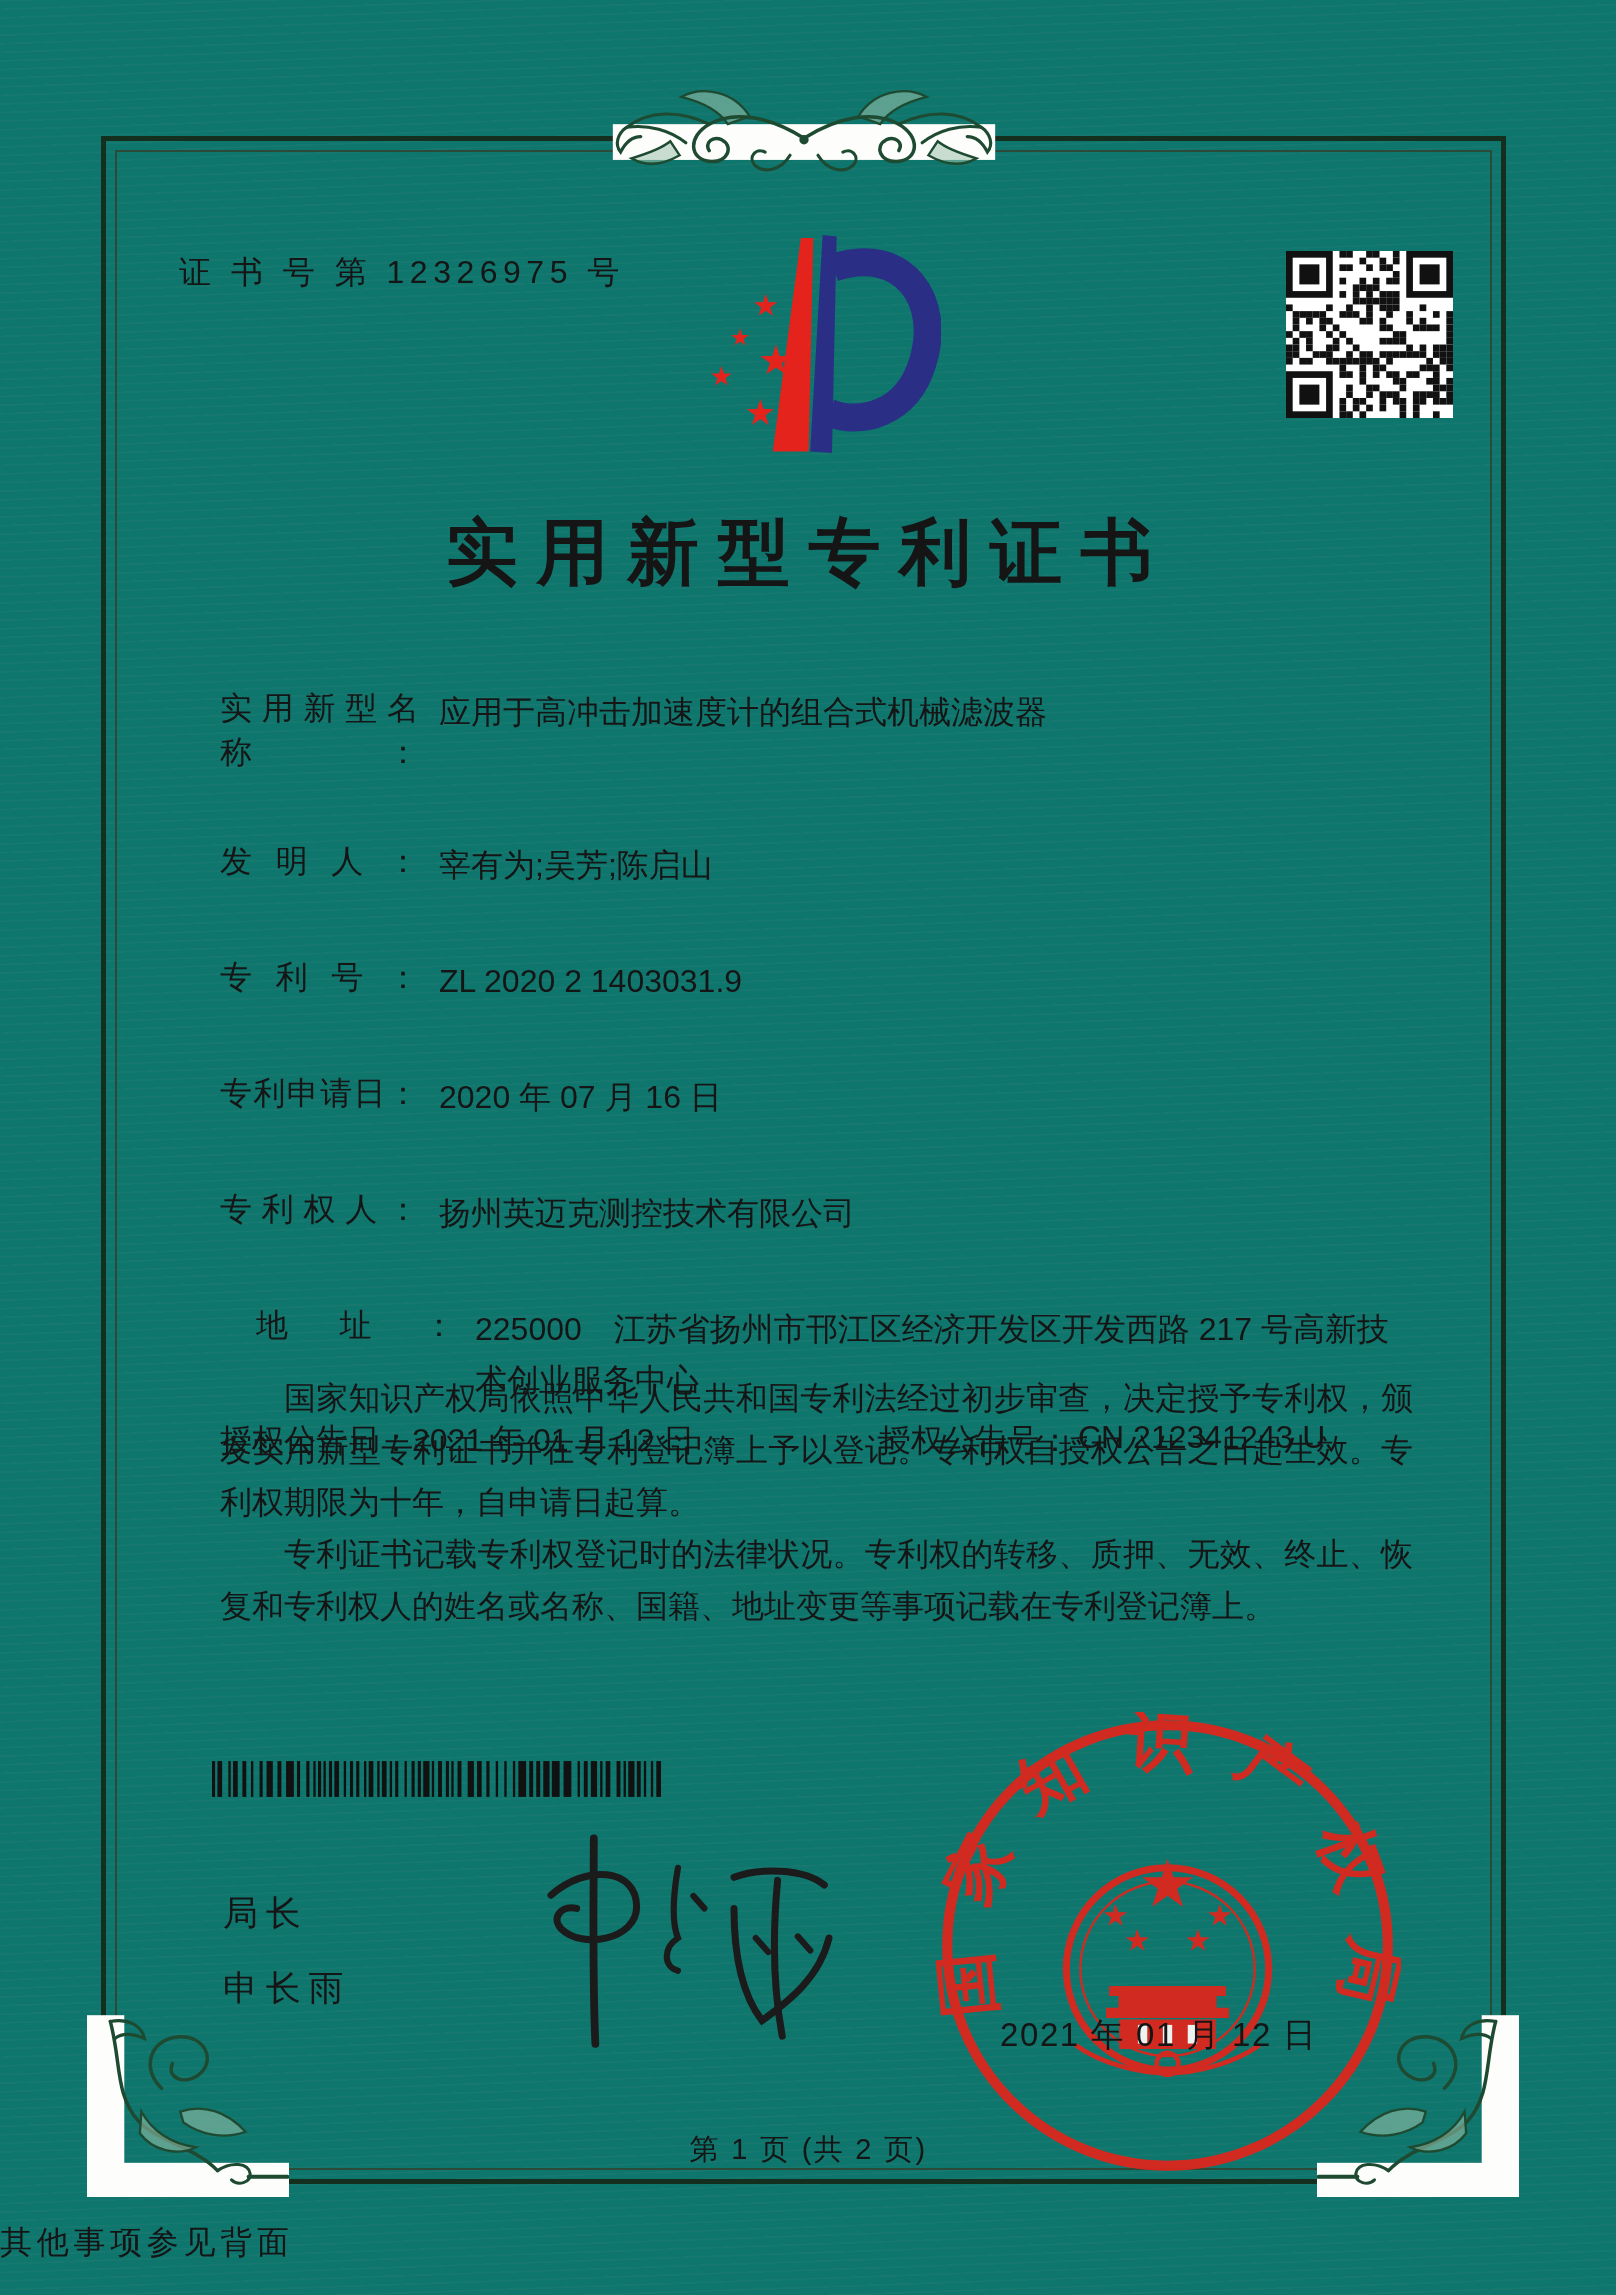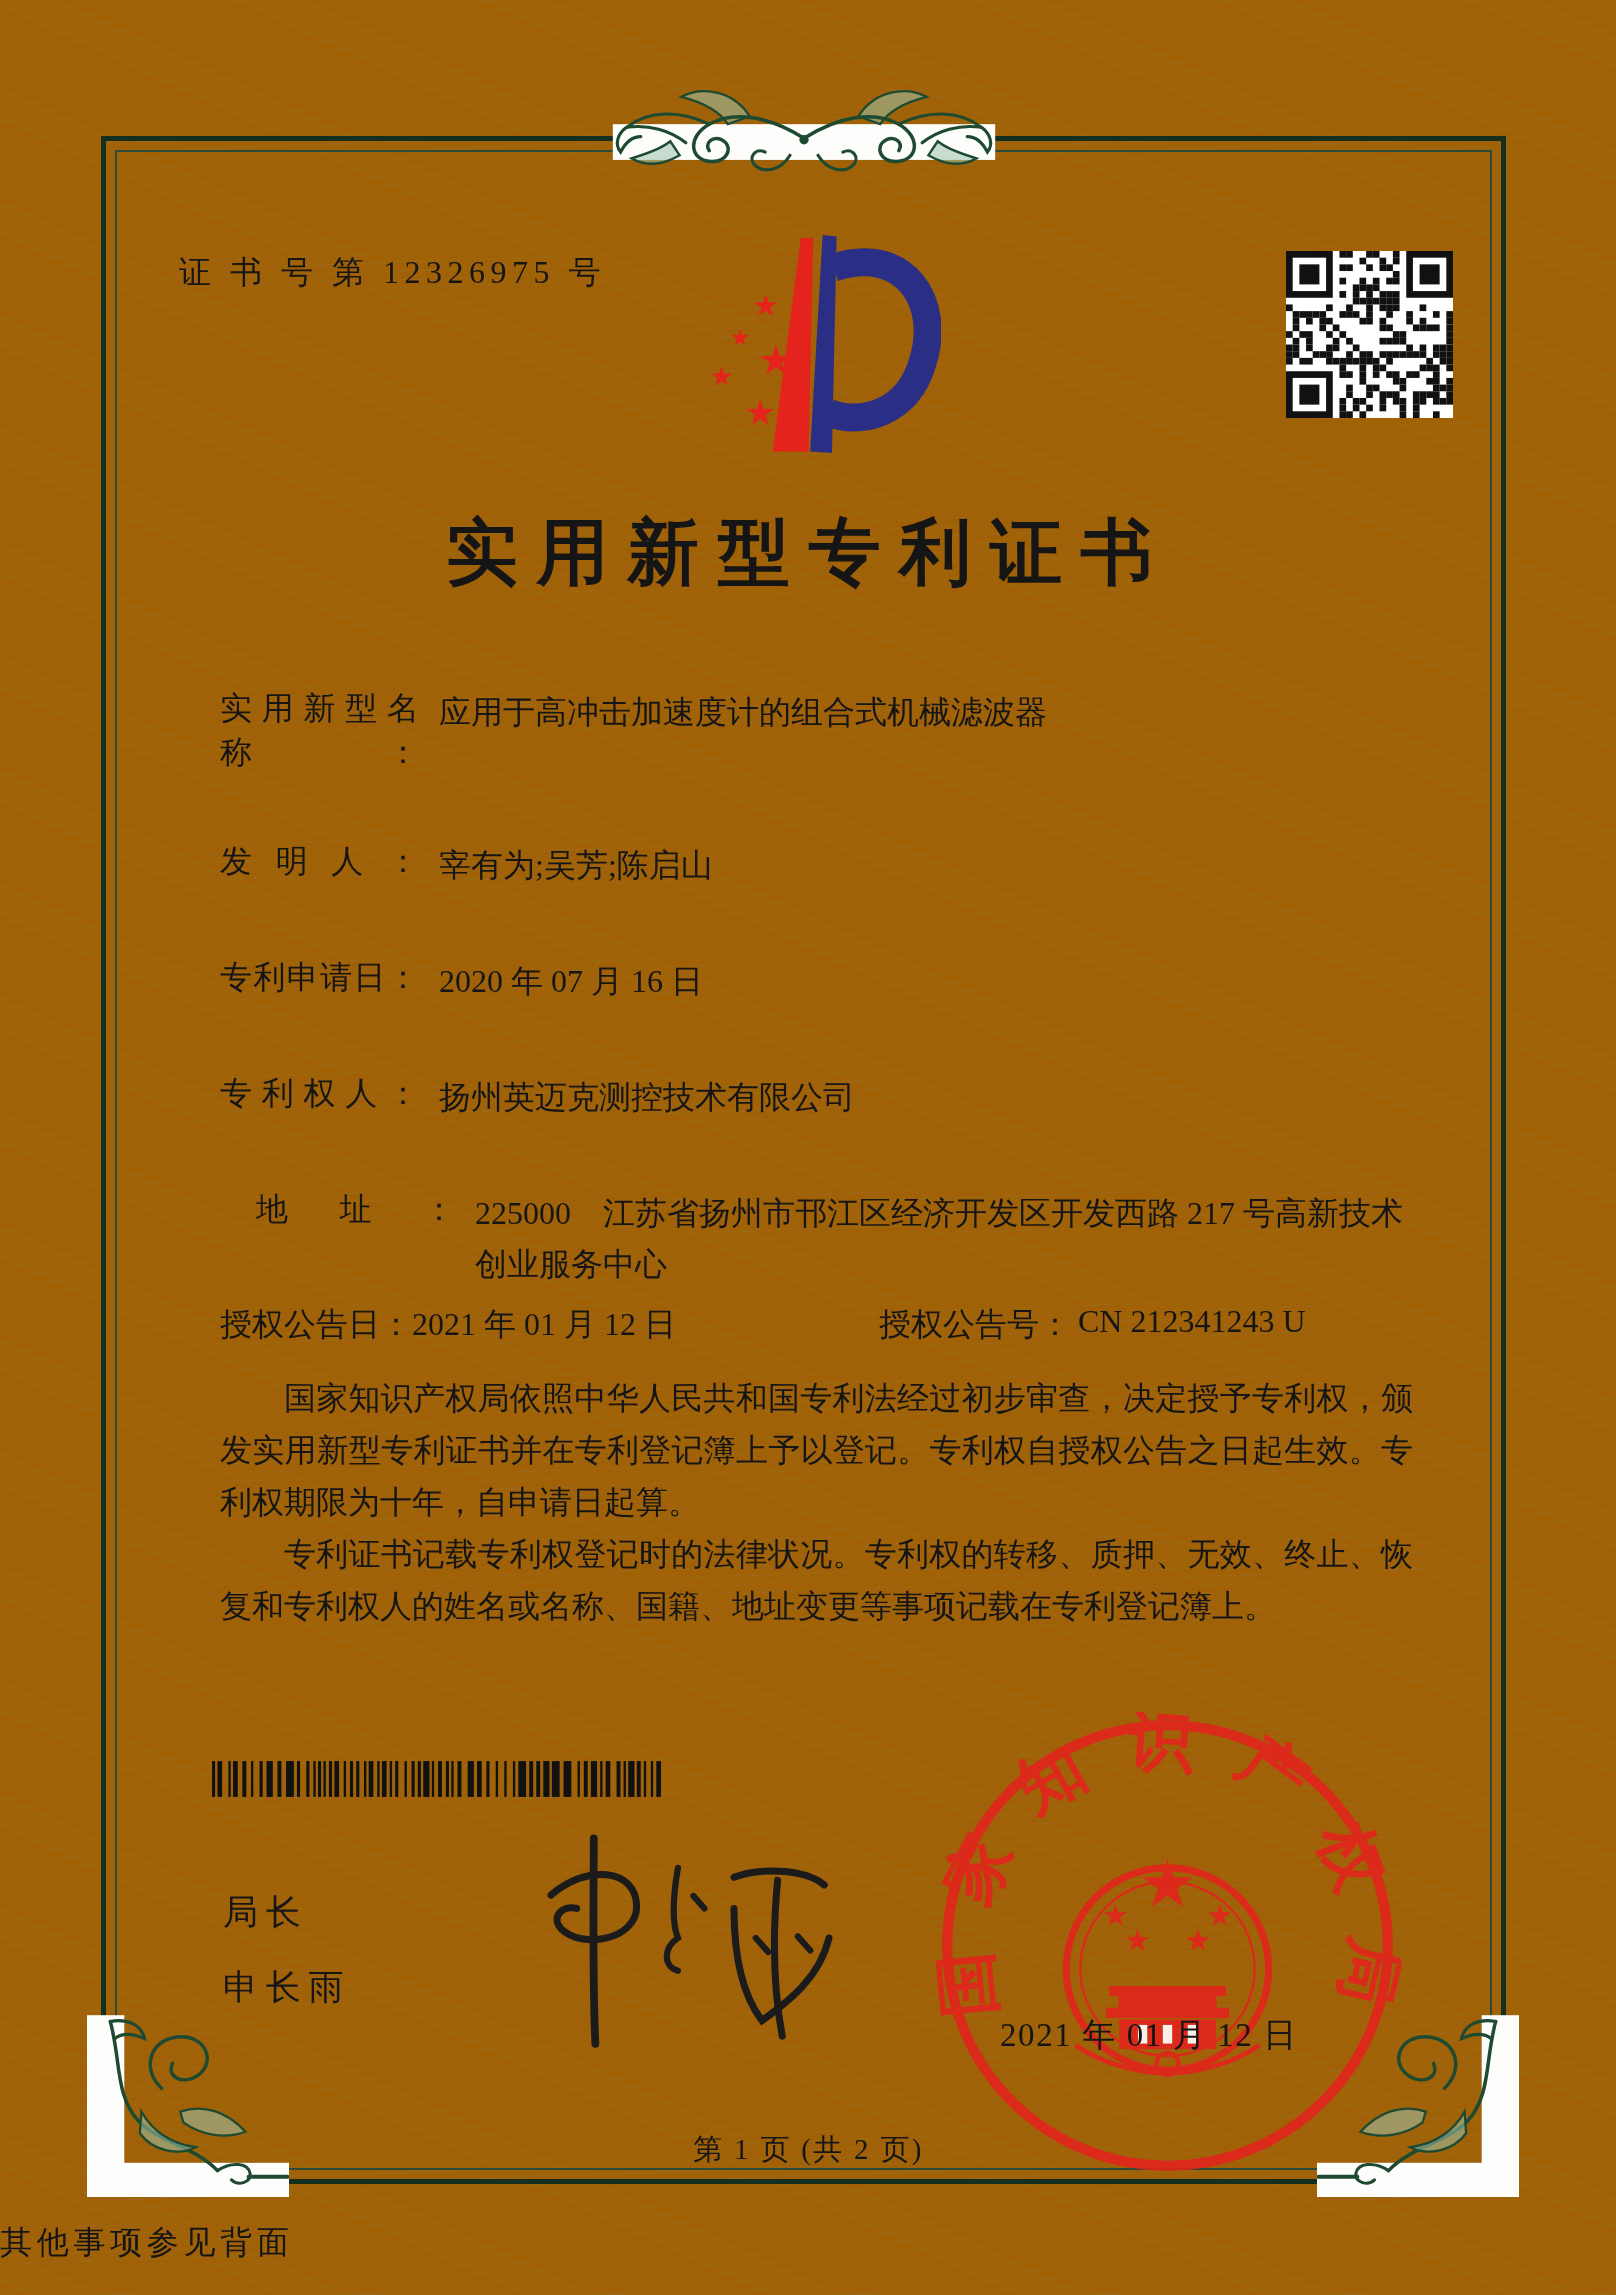--- a/index.html
+++ b/index.html
@@ -1,17 +1,17 @@
 <!DOCTYPE html>
 <html lang="zh" style="font-size:12.5px"><head>
 <meta charset="utf-8">
 <style>
   html,body{margin:0;padding:0;background:#ffffff;}
-  .page{position:relative;width:1617px;height:2295px;background:#a16207;overflow:hidden;
-        font-family:Liberation Serif, serif;color:#151515;}
+  .page{position:relative;width:1617px;height:2295px;background:#0f766e;overflow:hidden;
+        font-family:Liberation Sans, sans-serif;color:#151515;}
   
   .page::before{content:"";position:absolute;inset:0;z-index:0;pointer-events:none;
         background:repeating-linear-gradient(178deg,rgba(120,150,130,0.07) 0 1.6px,transparent 1.6px 8.6px);}
   
   .frame{position:absolute;left:101px;top:136px;width:1405px;height:2048px;
          border:5.5px solid #142f1e;box-sizing:border-box;z-index:1;}
   .frame::after{content:"";position:absolute;inset:8.6px;border:2.3px solid #2b4a37;}
   .ornament{position:absolute;z-index:2;}
   .ornament svg{display:block;}
   .corner-right svg{transform:scaleX(-1);}
@@ -327,20 +327,24 @@
     <div class="fields">
       <div class="row">
         <span class="lab">实用新型名称：</span>
         <span class="val">应用于高冲击加速度计的组合式机械滤波器</span>
       </div>
       <div class="row">
         <span class="lab">发明人：</span>
         <span class="val">宰有为;吴芳;陈启山</span>
       </div>
       <div class="row">
+        <span class="lab">专利号：</span>
+        <span class="val">ZL 2020 2 1403031.9</span>
+      </div>
+      <div class="row">
         <span class="lab">专利申请日：</span>
         <span class="val">2020 年 07 月 16 日</span>
       </div>
       <div class="row">
         <span class="lab">专利权人：</span>
         <span class="val">扬州英迈克测控技术有限公司</span>
       </div>
       <div class="row addr">
         <span class="lab">地址：</span>
         <span class="val">225000　江苏省扬州市邗江区经济开发区开发西路 217 号高新技术创业服务中心</span>

